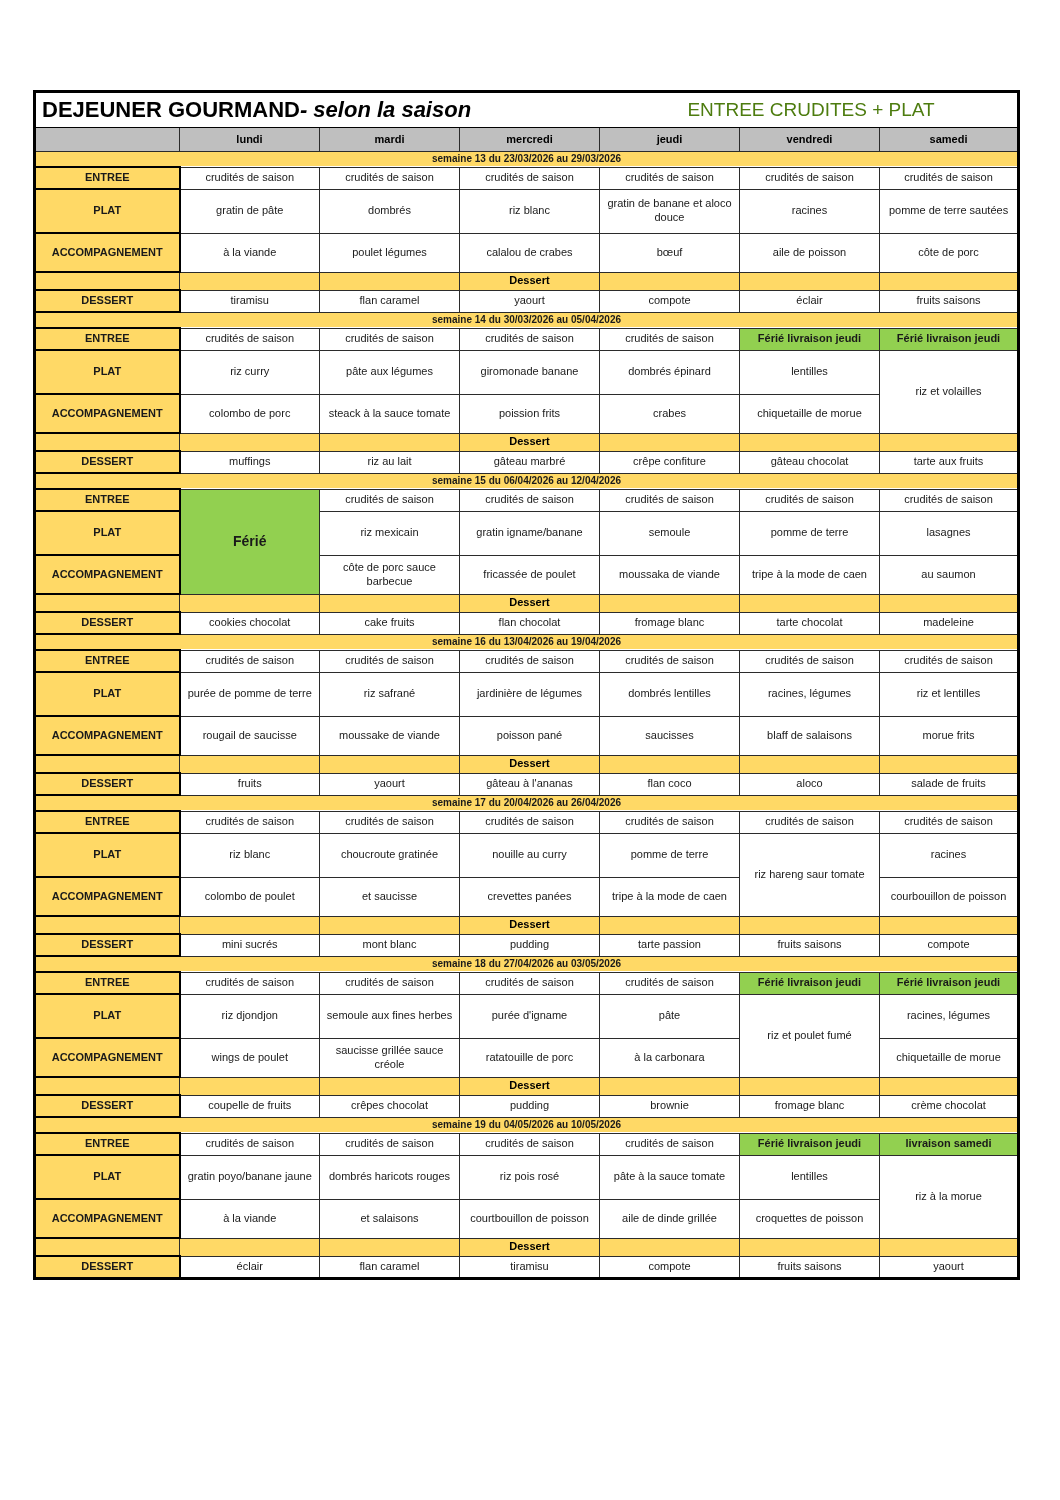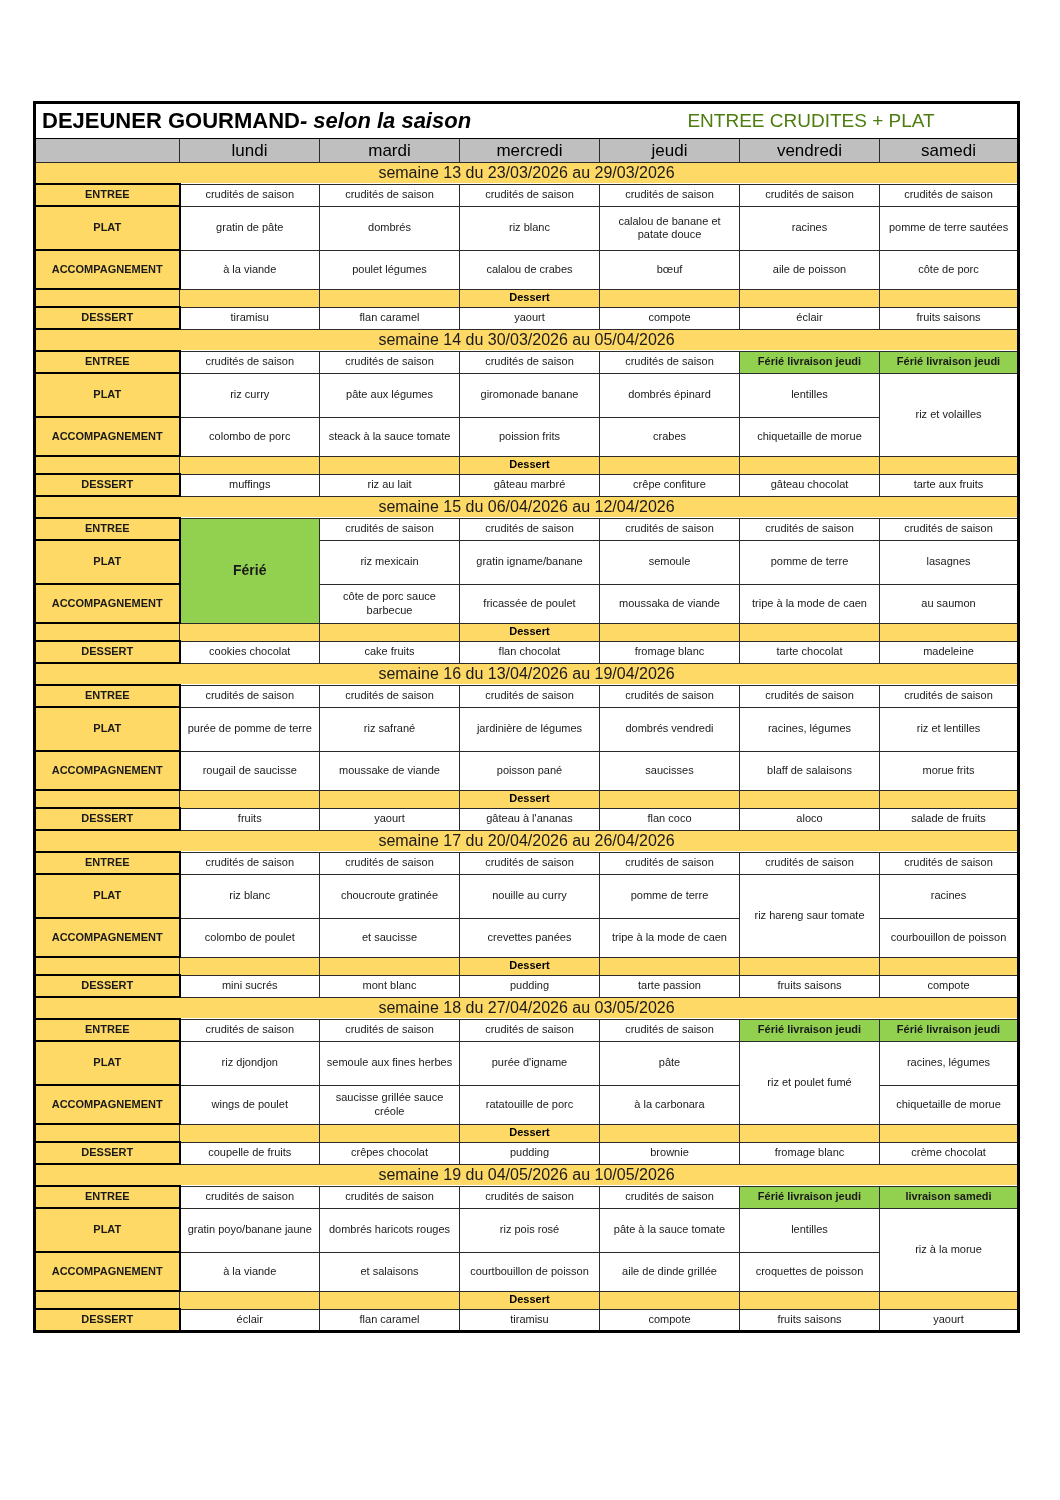--- a/index.html
+++ b/index.html
@@ -9,21 +9,21 @@
     font-family: "Liberation Sans", sans-serif;
   }
   body {
     width: 1060px;
     height: 1500px;
     position: relative;
   }
   .menu-table {
     position: absolute;
     left: 33px;
-    top: 101px;
+    top: 90px;
     width: 984px;
     border-collapse: collapse;
     table-layout: fixed;
     border: 3px solid #000000;
   }
   .menu-table td {
     border: 1px solid #2b2b2b;
     text-align: center;
     vertical-align: middle;
     font-size: 11px;
@@ -58,30 +58,30 @@
   .right-title {
     font-size: 19px;
     color: #4d7c0f;
     width: 400px;
     text-align: center;
     white-space: nowrap;
   }
   
   .day-header-row td {
     background: var(--gray, #BFBFBF);
-    font-weight: normal;
-    font-size: 17px;
+    font-weight: bold;
+    font-size: 11px;
     color: #000;
     height: 21px;
   }
   
   .r-weekbanner td {
     background: var(--yellow, #FFD966);
-    font-weight: normal;
-    font-size: 16px;
+    font-weight: bold;
+    font-size: 10px;
     color: #1a1a1a;
     height: 14px;
     padding: 0 12px;
   }
   
   .r-entree td { height: 18px; }
   .r-plat td { height: 40px; }
   .r-accomp td { height: 35px; }
   .r-dessertbanner td {
     background: var(--yellow, #FFD966);
@@ -150,21 +150,21 @@
         <td>crudités de saison</td>
         <td>crudités de saison</td>
         <td>crudités de saison</td>
         <td>crudités de saison</td>
       </tr>
       <tr class="r-plat">
         <td class="label-cell">PLAT</td>
         <td>gratin de pâte</td>
         <td>dombrés</td>
         <td>riz blanc</td>
-        <td>calalou de banane et patate douce</td>
+        <td>gratin de banane et aloco douce</td>
         <td>racines</td>
         <td>pomme de terre sautées</td>
       </tr>
       <tr class="r-accomp">
         <td class="label-cell">ACCOMPAGNEMENT</td>
         <td>à la viande</td>
         <td>poulet légumes</td>
         <td>calalou de crabes</td>
         <td>bœuf</td>
         <td>aile de poisson</td>
@@ -291,21 +291,21 @@
         <td>crudités de saison</td>
         <td>crudités de saison</td>
         <td>crudités de saison</td>
         <td>crudités de saison</td>
       </tr>
       <tr class="r-plat">
         <td class="label-cell">PLAT</td>
         <td>purée de pomme de terre</td>
         <td>riz safrané</td>
         <td>jardinière de légumes</td>
-        <td>dombrés vendredi</td>
+        <td>dombrés lentilles</td>
         <td>racines, légumes</td>
         <td>riz et lentilles</td>
       </tr>
       <tr class="r-accomp">
         <td class="label-cell">ACCOMPAGNEMENT</td>
         <td>rougail de saucisse</td>
         <td>moussake de viande</td>
         <td>poisson pané</td>
         <td>saucisses</td>
         <td>blaff de salaisons</td>

